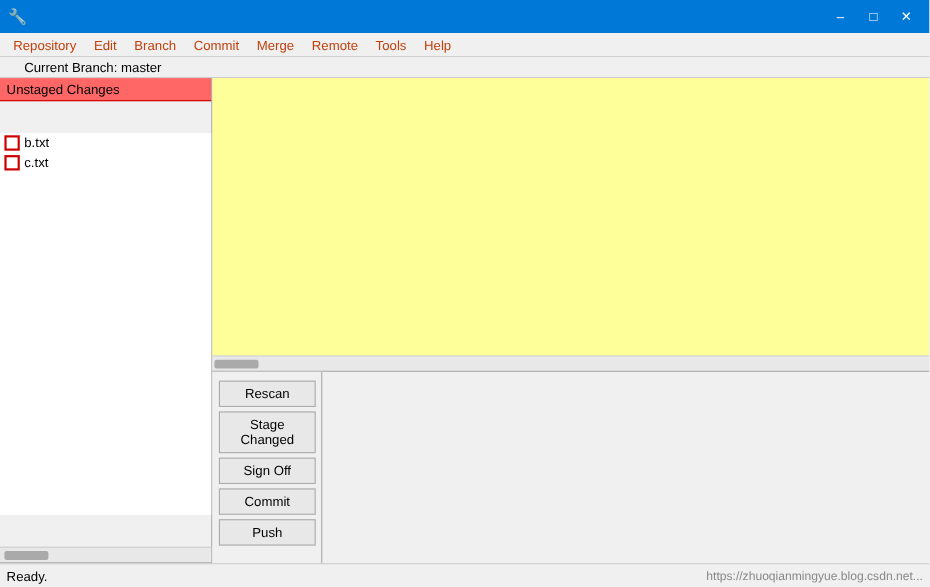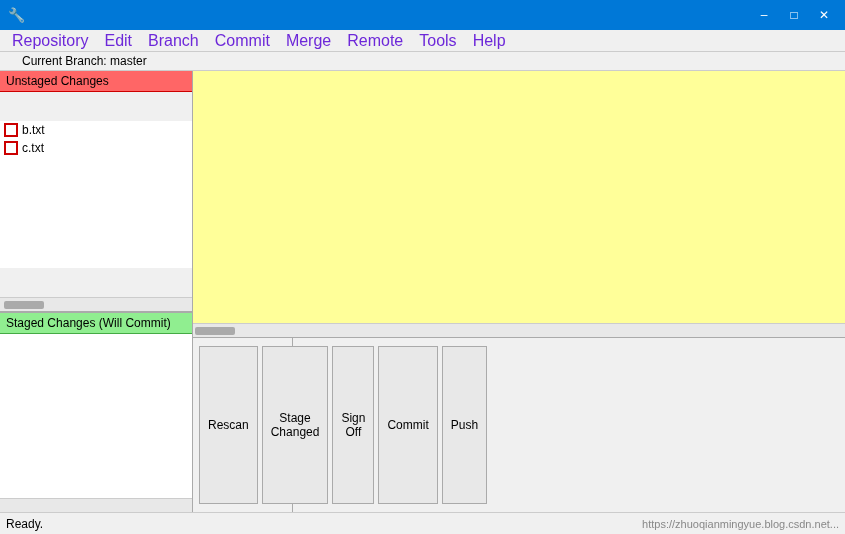--- a/index.html
+++ b/index.html
@@ -56,22 +56,22 @@
       border-bottom: 1px solid #ccc;
       height: 22px;
       display: flex;
       align-items: center;
       padding: 0 4px;
       flex-shrink: 0;
     }
     .menu-item {
       padding: 2px 8px;
       cursor: pointer;
-      font-size: 16px;
-      color: #6d28d9;
+      font-size: 12px;
+      color: #c2410c;
     }
 
     
     #branch-bar {
       background: #f0f0f0;
       padding: 2px 22px;
       font-size: 12px;
       border-bottom: 1px solid #ccc;
       flex-shrink: 0;
     }
@@ -198,21 +198,21 @@
       display: flex;
       flex-direction: row;
       height: 175px;
       border-top: 1px solid #aaa;
       flex-shrink: 0;
     }
 
     #action-buttons {
       width: 100px;
       display: flex;
-      flex-direction: row;
+      flex-direction: column;
       justify-content: flex-start;
       padding: 8px 6px;
       gap: 4px;
       background: #f0f0f0;
       border-right: 1px solid #aaa;
       flex-shrink: 0;
     }
     .action-btn {
       padding: 4px 8px;
       font-size: 12px;
@@ -350,25 +350,20 @@
         <div class="file-item">
           <span class="file-icon-modified"></span>
           <span>c.txt</span>
         </div>
       </div>
       <div id="unstaged-scrollbar-h">
         <div class="scrollbar-thumb-h"></div>
       </div>
     </div>
 
-    <div id="staged-section">
-      <div id="staged-header">Staged Changes (Will Commit)</div>
-      <div id="staged-list"></div>
-      <div id="staged-scrollbar-h"></div>
-    </div>
 
   </div>
 
   <div id="right-panel">
 
     <div id="diff-area">
       <div id="diff-content"></div>
     </div>
     <div id="diff-area-scrollbar-h">
       <div class="scrollbar-thumb-h"></div>

